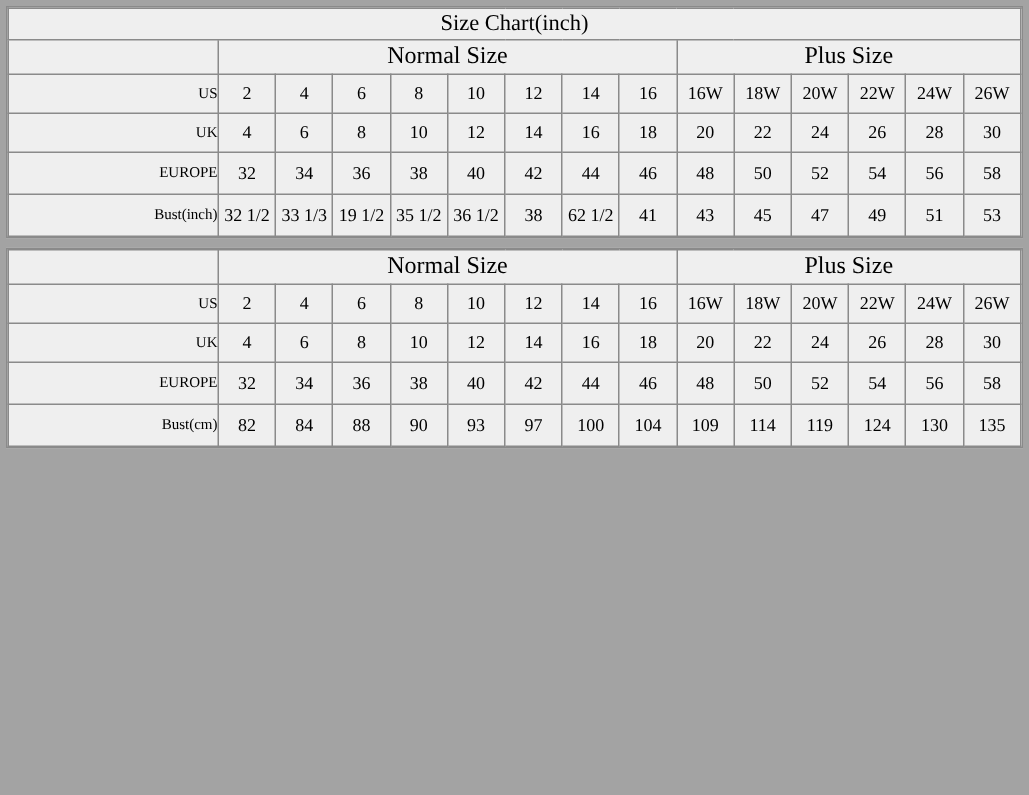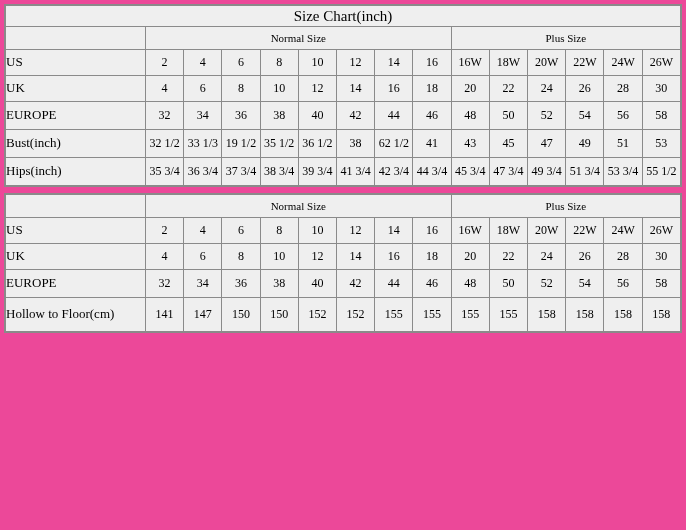--- a/index.html
+++ b/index.html
@@ -15,21 +15,21 @@
     overflow: hidden;
   }
   .page {
     width: 686px;
     height: 530px;
     box-sizing: border-box;
     padding: 4px 4px 2px 4px;
     display: flex;
     flex-direction: column;
     gap: 6px;
-    background: #ec4899;
+    background: #a3a3a3;
   }
   .chart {
     background: #efefef;
     border: 1px solid #8a8a8a;
     box-sizing: border-box;
   }
   table {
     border-collapse: collapse;
     width: 100%;
     table-layout: fixed;
@@ -42,26 +42,26 @@
     background: #efefef;
     font-size: 13px;
     line-height: 1.1;
   }
   .title-cell {
     font-size: 15px;
     height: 20px;
     background: #efefef;
   }
   .group-cell {
-    font-size: 11px;
+    font-size: 16px;
     height: 22px;
   }
   .rowlabel {
-    font-size: 13px;
-    text-align: left;
+    font-size: 10px;
+    text-align: right;
   }
   .datacell {
     font-size: 12px;
   }
   .datacell.small {
     font-size: 12px;
   }
   tr.r-label td {
     height: 25px;
   }
@@ -162,37 +162,20 @@
           <td class="datacell small">41</td>
           <td class="datacell small">43</td>
           <td class="datacell small">45</td>
           <td class="datacell small">47</td>
           <td class="datacell small">49</td>
           <td class="datacell small">51</td>
           <td class="datacell small">53</td>
         </tr>
 
 
-        <tr class="r-data">
-          <td class="rowlabel">Hips(inch)</td>
-          <td class="datacell small">35 3/4</td>
-          <td class="datacell small">36 3/4</td>
-          <td class="datacell small">37 3/4</td>
-          <td class="datacell small">38 3/4</td>
-          <td class="datacell small">39 3/4</td>
-          <td class="datacell small">41 3/4</td>
-          <td class="datacell small">42 3/4</td>
-          <td class="datacell small">44 3/4</td>
-          <td class="datacell small">45 3/4</td>
-          <td class="datacell small">47 3/4</td>
-          <td class="datacell small">49 3/4</td>
-          <td class="datacell small">51 3/4</td>
-          <td class="datacell small">53 3/4</td>
-          <td class="datacell small">55 1/2</td>
-        </tr>
 
       </tbody>
     </table>
   </div>
 
   <div class="chart">
     <table>
       <colgroup>
         <col style="width:140px">
         <col span="14">
@@ -251,37 +234,37 @@
           <td class="datacell">44</td>
           <td class="datacell">46</td>
           <td class="datacell">48</td>
           <td class="datacell">50</td>
           <td class="datacell">52</td>
           <td class="datacell">54</td>
           <td class="datacell">56</td>
           <td class="datacell">58</td>
         </tr>
 
-
-
-
-        <tr class="r-tall">
-          <td class="rowlabel">Hollow to Floor(cm)</td>
-          <td class="datacell">141</td>
-          <td class="datacell">147</td>
-          <td class="datacell">150</td>
-          <td class="datacell">150</td>
-          <td class="datacell">152</td>
-          <td class="datacell">152</td>
-          <td class="datacell">155</td>
-          <td class="datacell">155</td>
-          <td class="datacell">155</td>
-          <td class="datacell">155</td>
-          <td class="datacell">158</td>
-          <td class="datacell">158</td>
-          <td class="datacell">158</td>
-          <td class="datacell">158</td>
-        </tr>
+        <tr class="r-data">
+          <td class="rowlabel">Bust(cm)</td>
+          <td class="datacell">82</td>
+          <td class="datacell">84</td>
+          <td class="datacell">88</td>
+          <td class="datacell">90</td>
+          <td class="datacell">93</td>
+          <td class="datacell">97</td>
+          <td class="datacell">100</td>
+          <td class="datacell">104</td>
+          <td class="datacell">109</td>
+          <td class="datacell">114</td>
+          <td class="datacell">119</td>
+          <td class="datacell">124</td>
+          <td class="datacell">130</td>
+          <td class="datacell">135</td>
+        </tr>
+
+
+
       </tbody>
     </table>
   </div>
 
 </div>
 
 </body></html>

